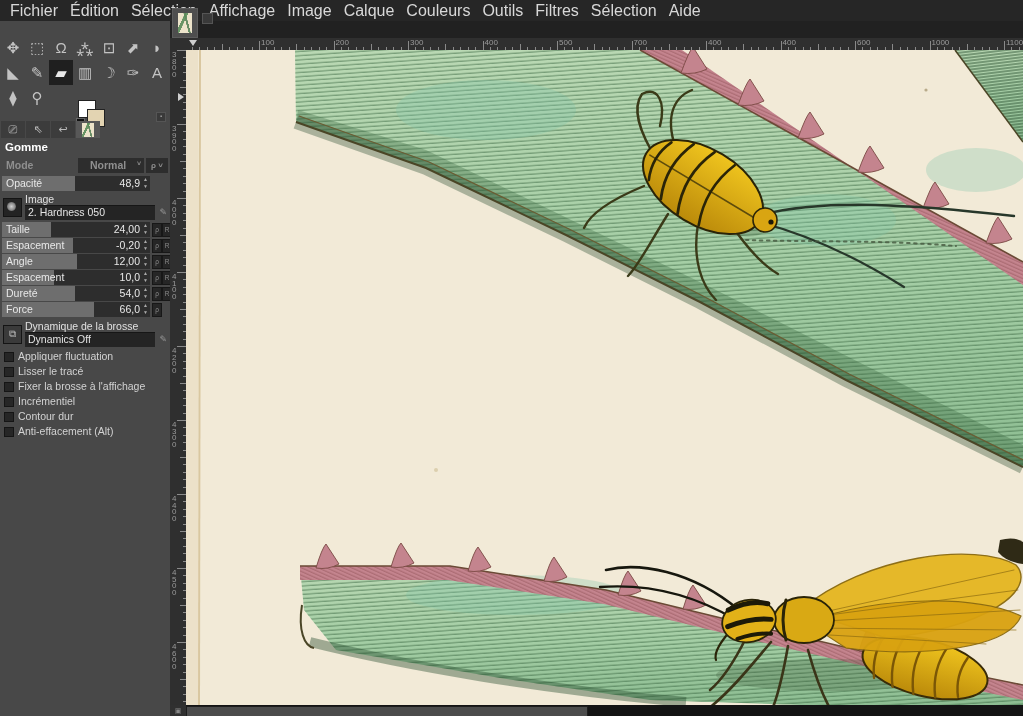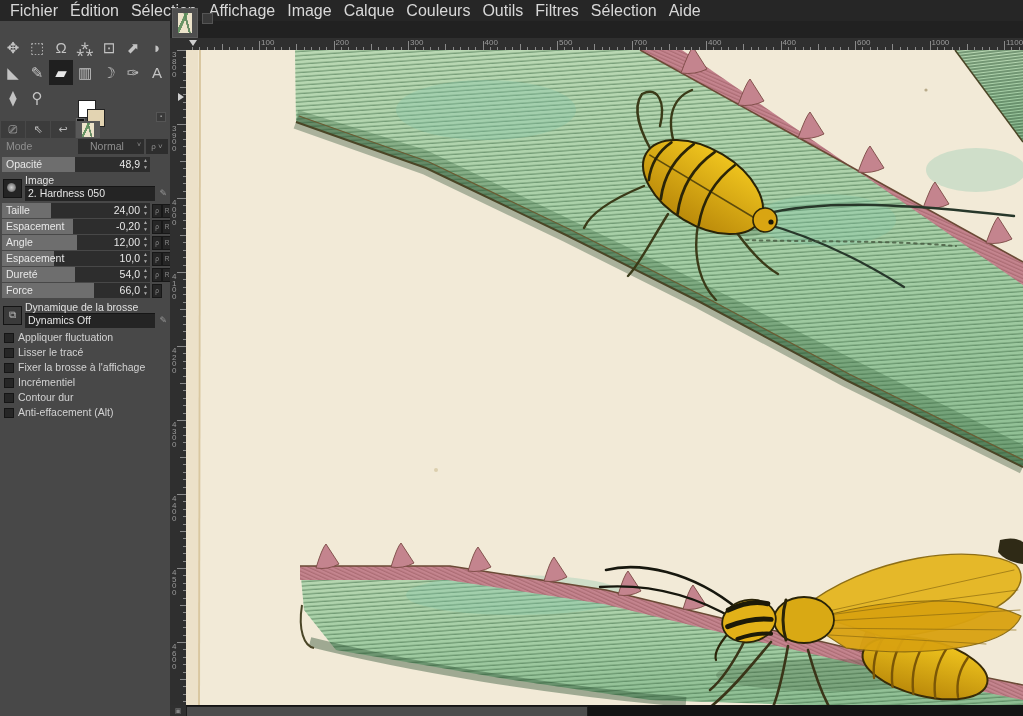--- a/index.html
+++ b/index.html
@@ -42,21 +42,21 @@
   #to-title{font-size:11.5px;font-weight:bold;color:#fff;padding:3px 5px 4px 5px;}
   .row{position:relative;height:15px;margin:0 2px 1px 2px;background:#2d2d2d;overflow:hidden;}
   .row .fill{position:absolute;left:0;top:0;bottom:0;background:#6e6e6e;}
   .row .s-label{position:absolute;left:4px;top:1px;font-size:10.5px;color:#e8e8e8;}
   .row .s-value{position:absolute;right:10px;top:1px;font-size:10.5px;color:#e8e8e8;}
   .row .spin{position:absolute;right:1px;top:0px;font-size:5px;color:#aaa;line-height:7px;text-align:center;width:7px;}
   .row-wrap{position:relative;margin-right:18px;}
   .mini-btn{position:absolute;top:1px;width:8px;height:12px;background:#262626;border:1px solid #171717;
             color:#8a8a8a;font-size:6.5px;line-height:12px;text-align:center;}
   
-  #mode-row{position:relative;height:16px;margin:1px 2px 2px 2px;}
+  #mode-row{position:relative;height:16px;margin:1px 2px 2px 2px;font-weight:bold;}
   #mode-row .lbl{position:absolute;left:4px;top:1px;font-size:10.5px;color:#8f8f8f;}
   #mode-box{position:absolute;left:76px;top:0;width:66px;height:15px;background:#2d2d2d;}
   #mode-box .val{position:absolute;left:12px;top:1px;font-size:10.5px;color:#8f8f8f;}
   #mode-box .chev{position:absolute;right:3px;top:2px;font-size:7px;color:#8f8f8f;}
   #mode-aux{position:absolute;left:144px;top:0;width:22px;height:15px;background:#2d2d2d;
             color:#8f8f8f;font-size:8px;text-align:center;line-height:15px;}
   
   .sel-block{position:relative;height:27px;margin:2px 2px 2px 2px;}
   .sel-icon{position:absolute;left:1px;top:5px;width:17px;height:17px;background:#242424;border:1px solid #141414;}
   .sel-icon .blob{position:absolute;left:3px;top:3px;width:9px;height:9px;border-radius:50%;
@@ -150,20 +150,21 @@
       <div id="dock-menu-btn">▪</div>
     <div class="dock-tab">⎚</div>
         <div class="dock-tab">⇖</div>
         <div class="dock-tab">↩</div>
         <div class="dock-tab sel">
           <div class="mini-thumb" style="width: 12px; height: 14px;"></div>
         </div>
       </div>
 
     <div id="tool-options">
+      <div id="to-title">Gomme</div>
 
       <div id="mode-row">
         <span class="lbl">Mode</span>
         <span id="mode-box">
           <span class="val">Normal</span>
           <span class="chev">˅</span>
         </span>
         <span id="mode-aux">ρ ˅</span>
       </div>
 

